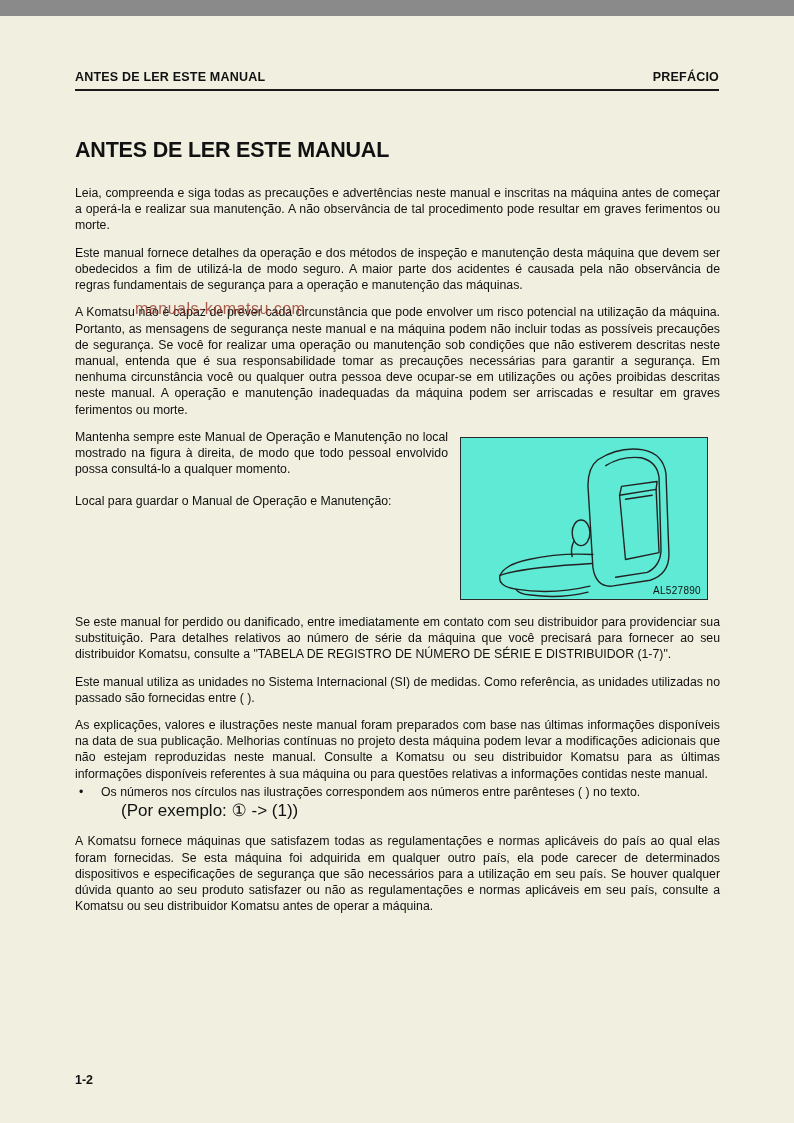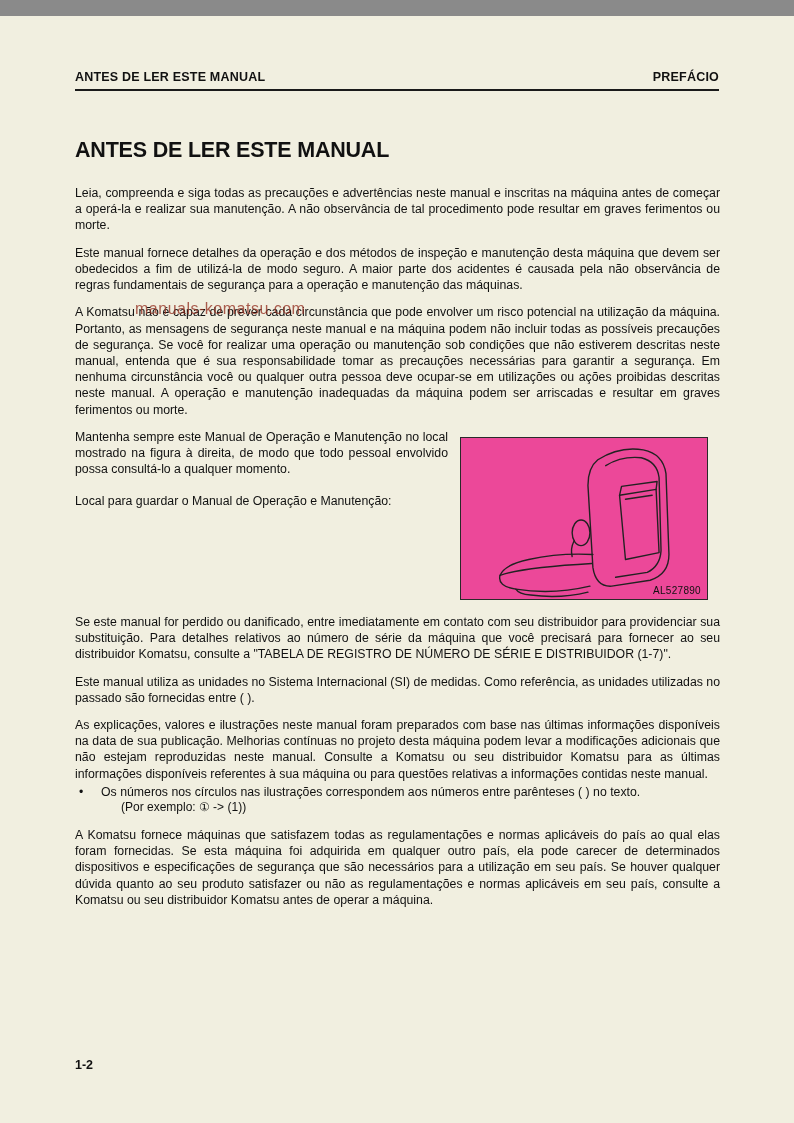--- a/index.html
+++ b/index.html
@@ -65,47 +65,47 @@
   .indent-line {
     font-size: 12.3px;
     line-height: 1.32;
     padding-left: 26px;
   }
   .figure-box {
     width: 248px;
     height: 163px;
     border: 1px solid #2a2a2a;
     position: relative;
-    background: #ec4899;
+    background: #5eead4;
     margin-top: 8px;
   }
   .figure-label {
     position: absolute;
     right: 6px;
     bottom: 3px;
     font-size: 10px;
     letter-spacing: 0.3px;
   }
   .bullet-row {
     display: flex;
     font-size: 12.3px;
     line-height: 1.32;
   }
   .bullet-marker { width: 26px; padding-left: 4px; }
   .bullet-text { flex: 1; }
   .bullet-example {
-    font-size: 12px;
+    font-size: 17px;
     line-height: 1.32;
     padding-left: 46px;
     margin-bottom: 11px;
   }
   .footer {
     position: absolute;
     left: 75px;
-    bottom: 67px;
+    bottom: 52px;
     font-size: 12.5px;
     font-weight: bold;
   }
   .watermark {
     position: absolute;
     left: 135px;
     top: 284px;
     font-size: 16px;
     font-weight: normal;
     letter-spacing: 0.5px;

